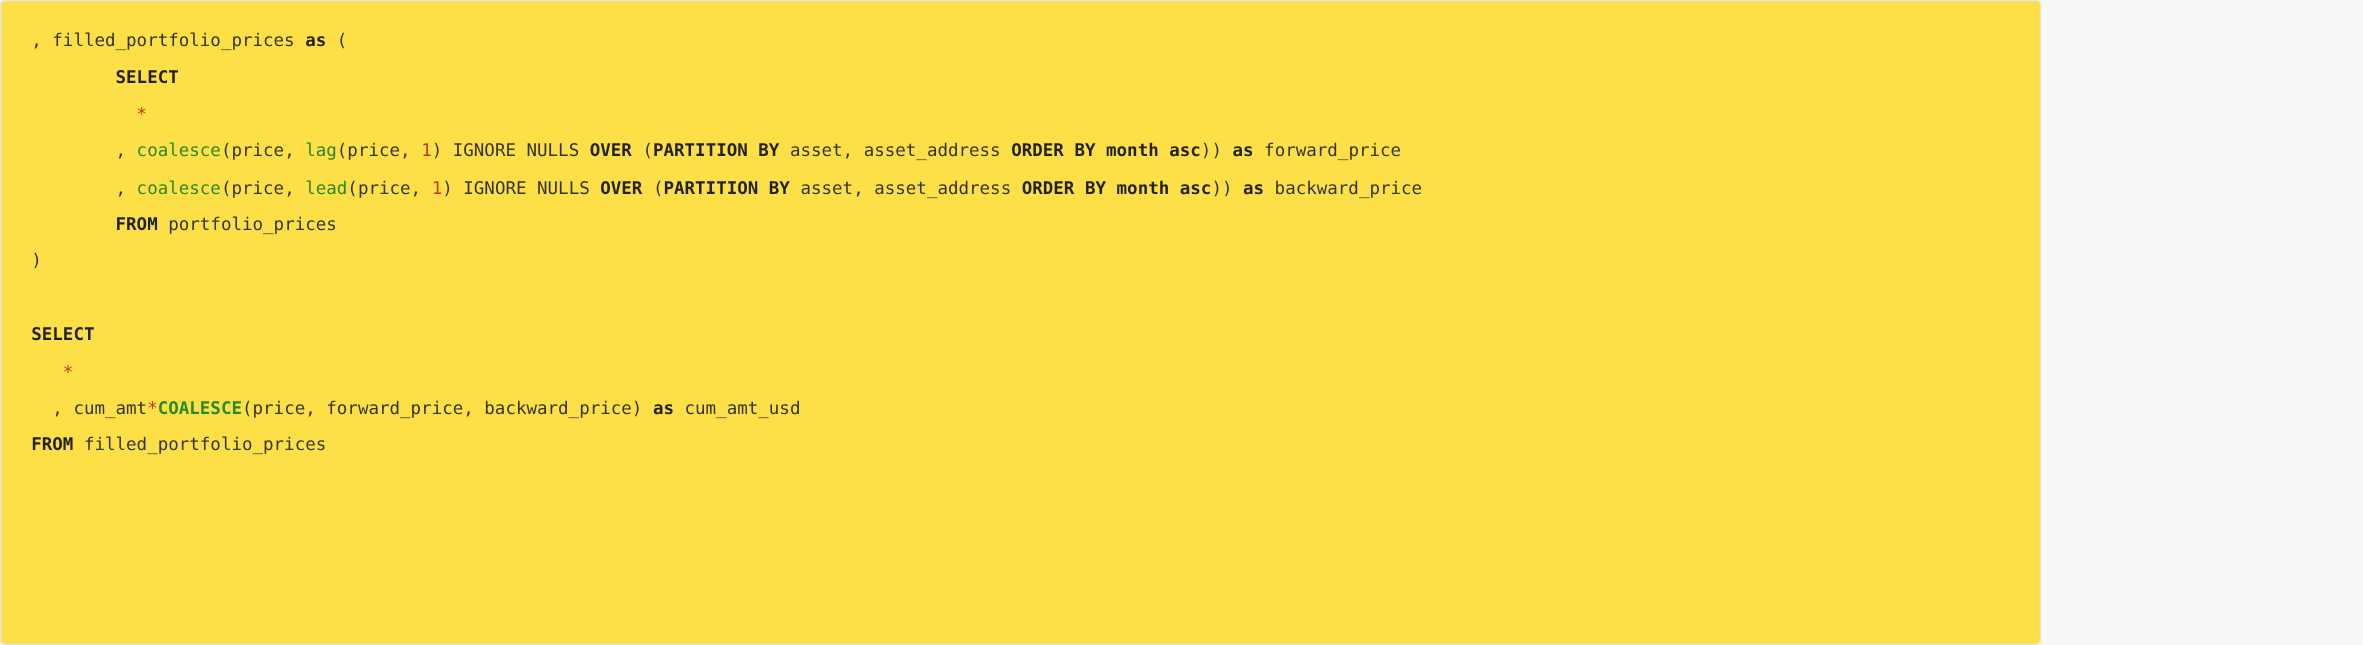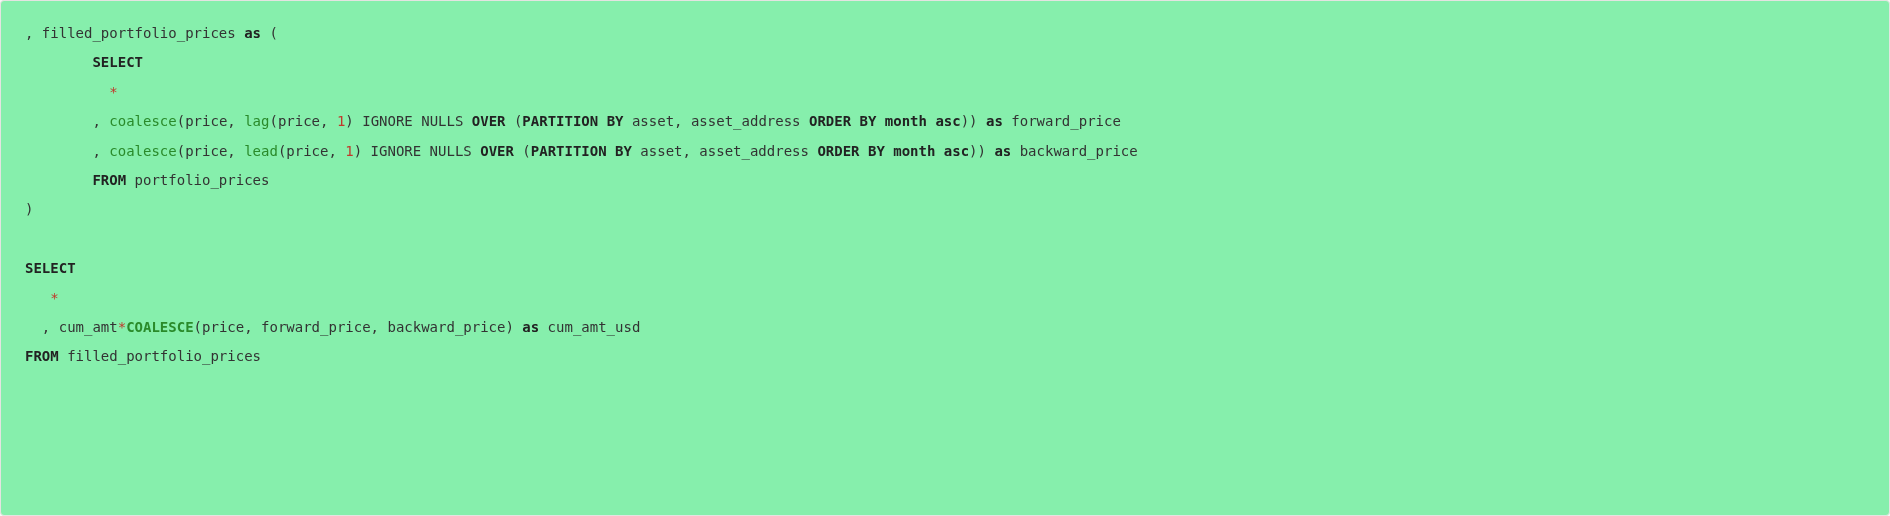--- a/index.html
+++ b/index.html
@@ -5,29 +5,29 @@
   body {
     margin: 0;
     padding: 0;
     background: #f7f7f5;
     font-family: "Consolas", "Monaco", "Courier New", monospace;
     font-size: 14px;
     line-height: 2.1;
     color: #333;
   }
   .code-box {
-    background: #86efac;
+    background: #fde047;
     border: 1px solid #e4e4e1;
     border-radius: 4px;
     padding: 18px 24px 24px 24px;
     margin: 0;
     white-space: pre;
     overflow-x: auto;
     box-sizing: border-box;
-    width: 1890px;
+    width: 1633px;
     height: 516px;
   }
   .kw   { font-weight: 700; color: #222; }      
   .fn   { color: #2a8a2a; }                       
   .num  { color: #c0392b; }                       
   .star { color: #c0392b; }                       
   .op   { color: #c0392b; }
   .fnU  { color: #2a8a2a; font-weight: 700; }     
 </style>
 </head>

